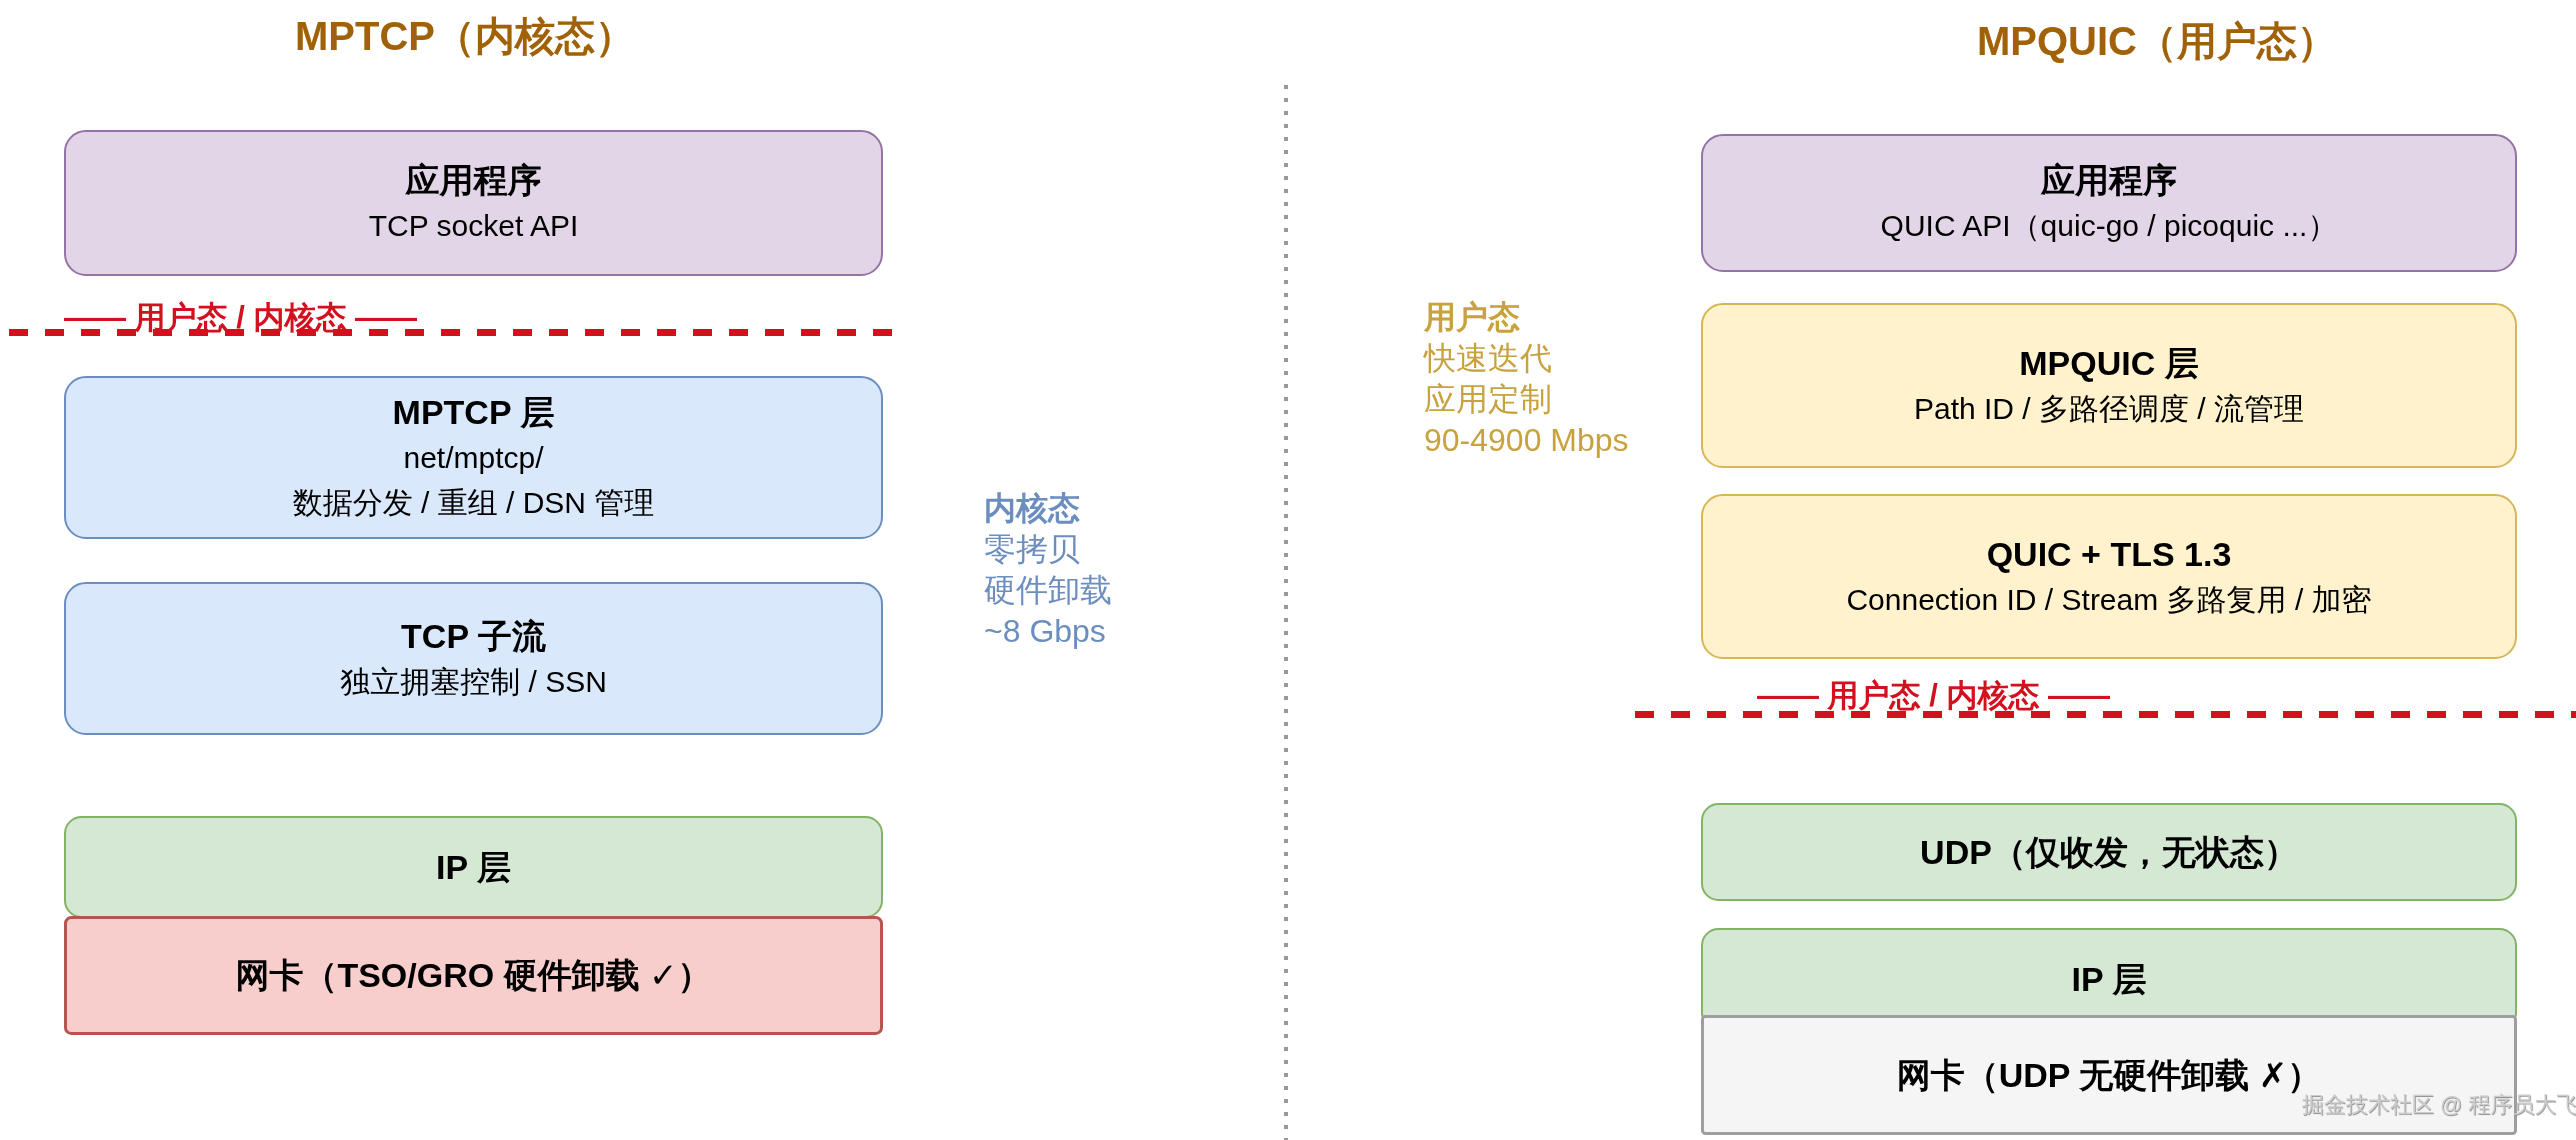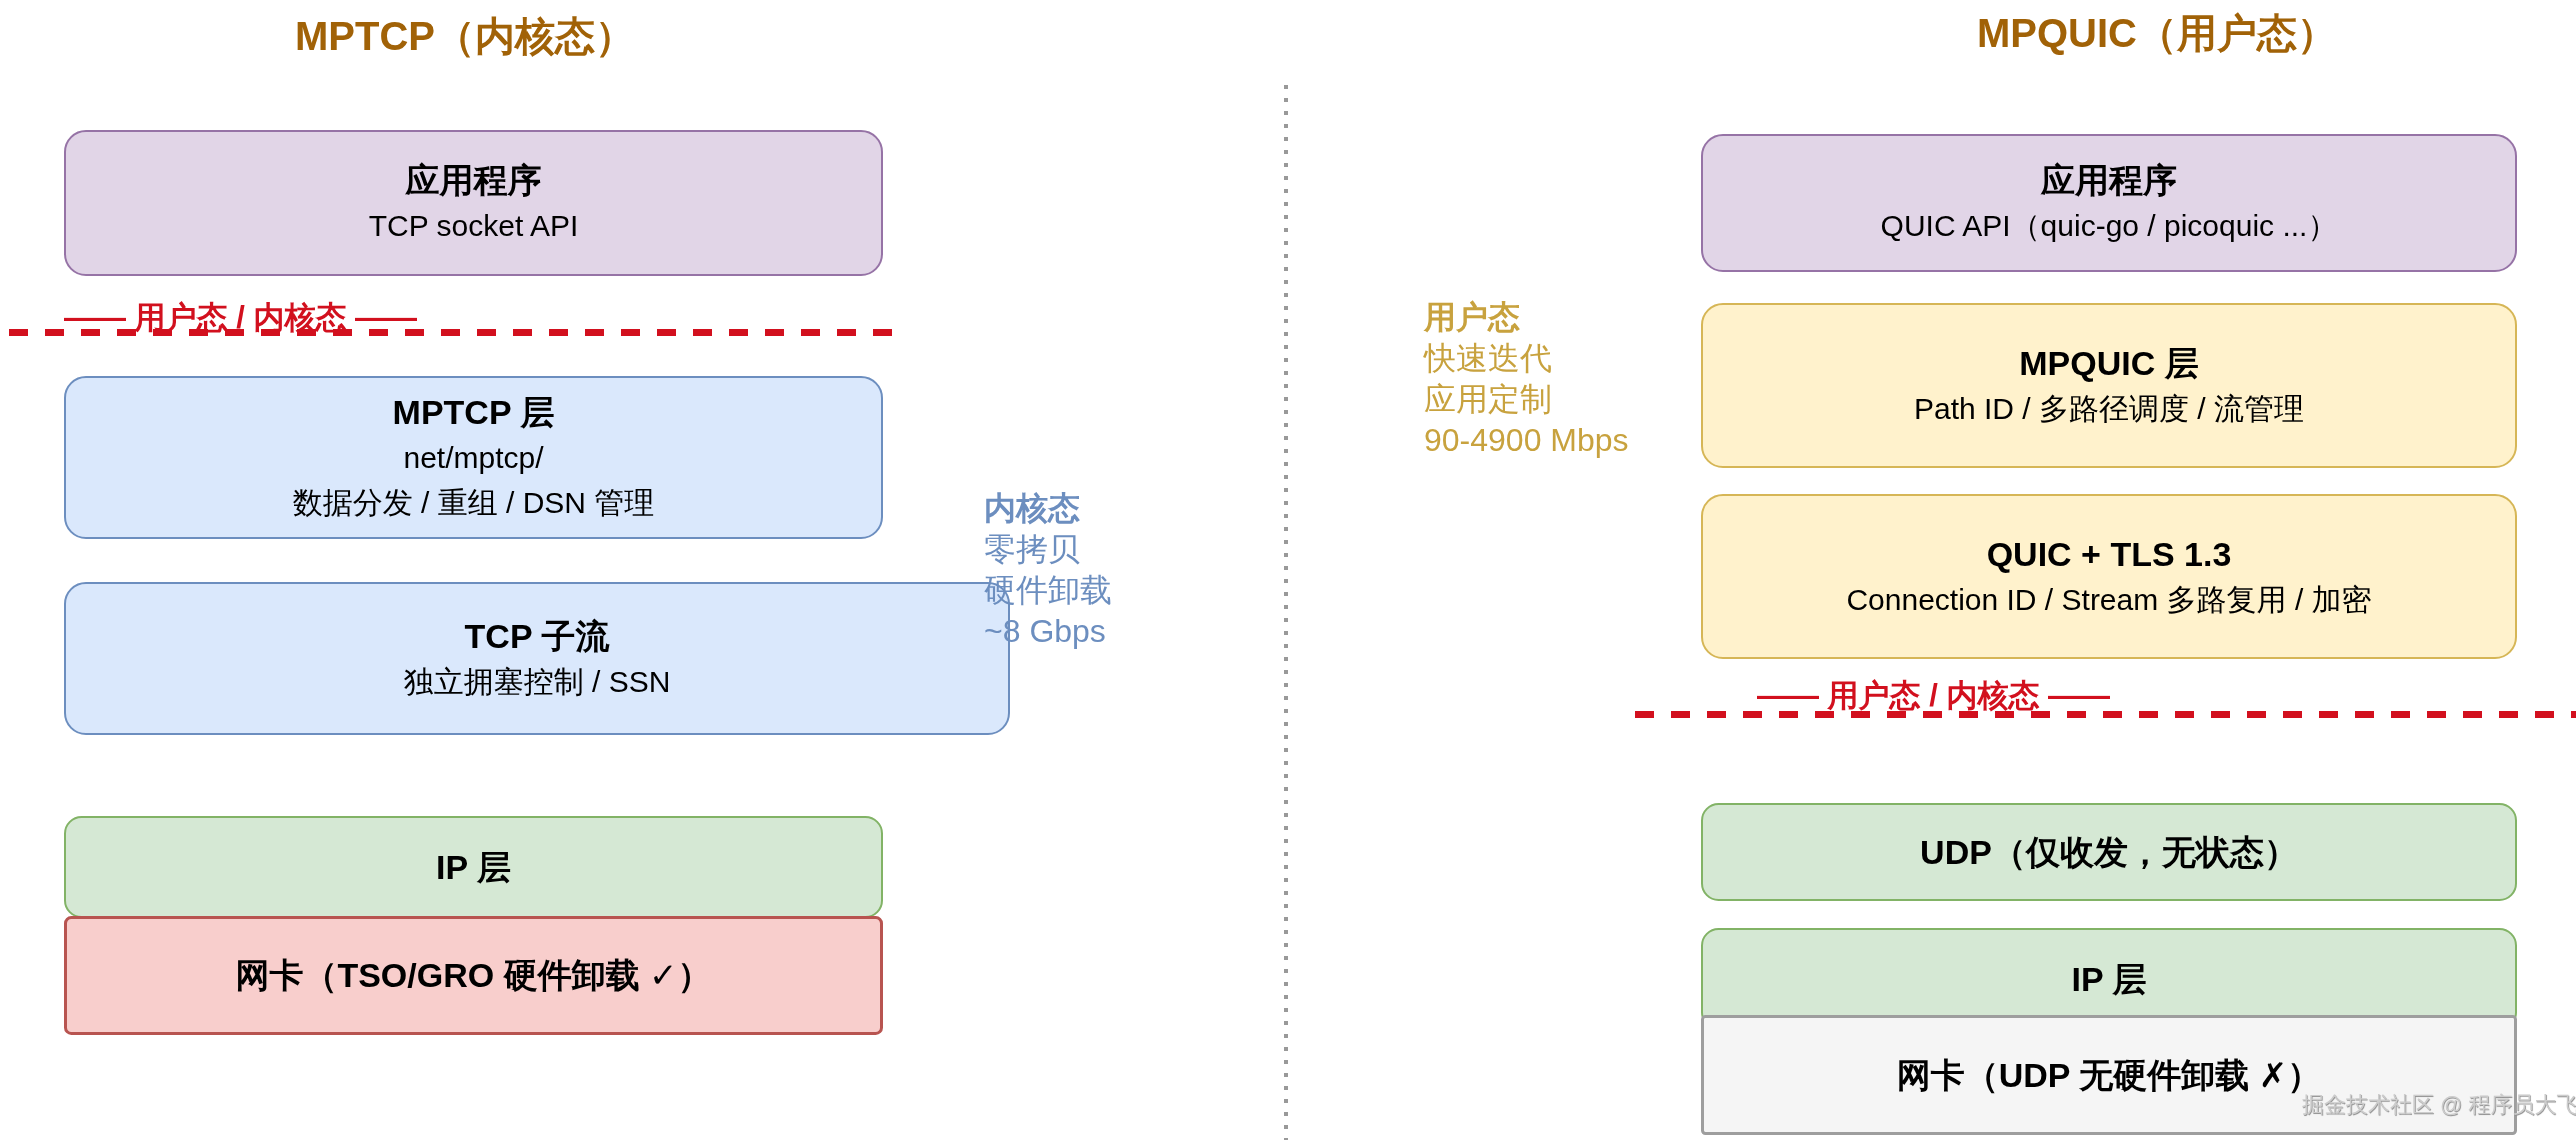--- a/index.html
+++ b/index.html
@@ -47,37 +47,37 @@
 
   .watermark{position:absolute;font-size:22px;color:#cccccc;
              text-shadow:0.7px 0.7px 0.7px #8f8f8f;white-space:nowrap;}
 </style>
 </head>
 <body>
 
 <div class="canvas">
 
   <div class="title" style="left:64px;top:13px;width:802px;">MPTCP（内核态）</div>
-  <div class="title" style="left:1749px;top:10px;width:816px;">MPQUIC（用户态）</div>
+  <div class="title" style="left:1749px;top:18px;width:816px;">MPQUIC（用户态）</div>
 
   <div class="box purple" style="left:64px;top:130px;width:819px;height:146px;">
     <div class="t">应用程序</div>
     <div class="s">TCP socket API</div>
   </div>
 
   <div class="divider-label" style="left:64px;top:300px;width:819px;">—— 用户态 / 内核态 ——</div>
   <div class="hdash" style="left:8.7px;top:329px;width:895px;"></div>
 
   <div class="box blue" style="left:64px;top:376px;width:819px;height:163px;">
     <div class="t">MPTCP 层</div>
     <div class="s">net/mptcp/</div>
     <div class="s">数据分发 / 重组 / DSN 管理</div>
   </div>
 
-  <div class="box blue" style="left:64px;top:582px;width:946px;height:153px;">
+  <div class="box blue" style="left:64px;top:582px;width:819px;height:153px;">
     <div class="t">TCP 子流</div>
     <div class="s">独立拥塞控制 / SSN</div>
   </div>
 
   <div class="box green" style="left:64px;top:773px;width:819px;height:102px;border-radius:17.5px;">
     <div class="t">IP 层</div>
   </div>
 
   <div class="box pink" style="left:64px;top:916px;width:819px;height:119px;">
     <div class="t">网卡（TSO/GRO 硬件卸载 ✓）</div>

